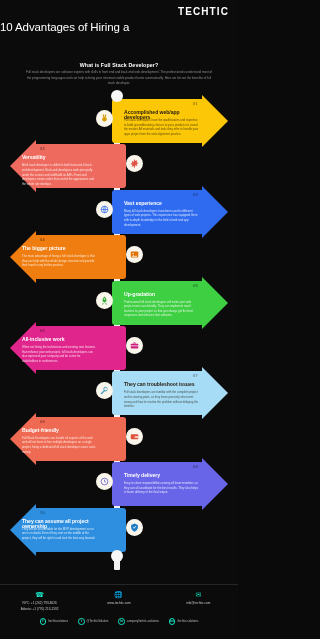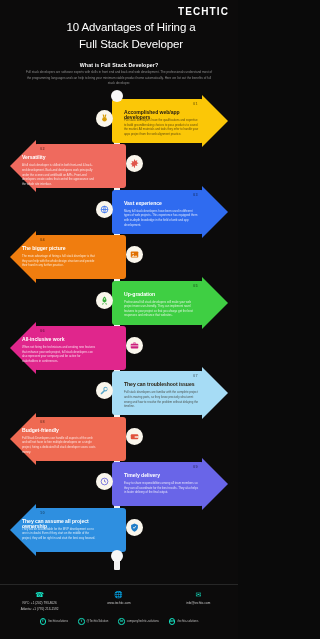--- a/index.html
+++ b/index.html
@@ -15,22 +15,22 @@
     background: #0c0b0b;
   }
 
   
   .brand {
     position: absolute; top: 6px; right: 9px;
     font-size: 10px; font-weight: bold;
     letter-spacing: 1.1px; color: #ffffff;
   }
   .title {
-    position: absolute; top: 19px; left: 12px; width: 238px;
-    text-align: center; color: #ffffff;
+    position: absolute; top: 19px; left: 0; width: 238px;
+    text-align: left; color: #ffffff;
     font-size: 11.5px; font-weight: normal; line-height: 1.45;
     letter-spacing: -0.1px;
   }
   .subhead {
     position: absolute; top: 62px; left: 0; width: 238px;
     text-align: center; color: #ffffff;
     font-size: 5.3px; font-weight: bold; letter-spacing: 0.1px;
   }
   .intro {
     position: absolute; top: 70px; left: 24px; width: 190px;
@@ -149,21 +149,20 @@
 </style>
 </head>
 <body>
 
 <div id="page">
 
   <div class="brand">TECHTIC</div>
 
   <div class="title">
     <div>10 Advantages of Hiring a</div>
-    <div>Full Stack Developer</div>
   </div>
 
   <div class="subhead">What is Full Stack Developer?</div>
   <div class="intro">Full stack developers are software experts with skills in front end and back end web development. The professionals understand most of the programming languages and can help to bring your minimum viable product home automatically. Here we list out the benefits of full stack developer.</div>
 
   <div class="spine"></div>
   <div class="spine-cap" id="spine-cap-top" style="top: 90px;"></div>
   <div class="spine-cap" id="spine-cap-bottom" style="top: 549.6px;"></div>
 
   <div id="rows">

